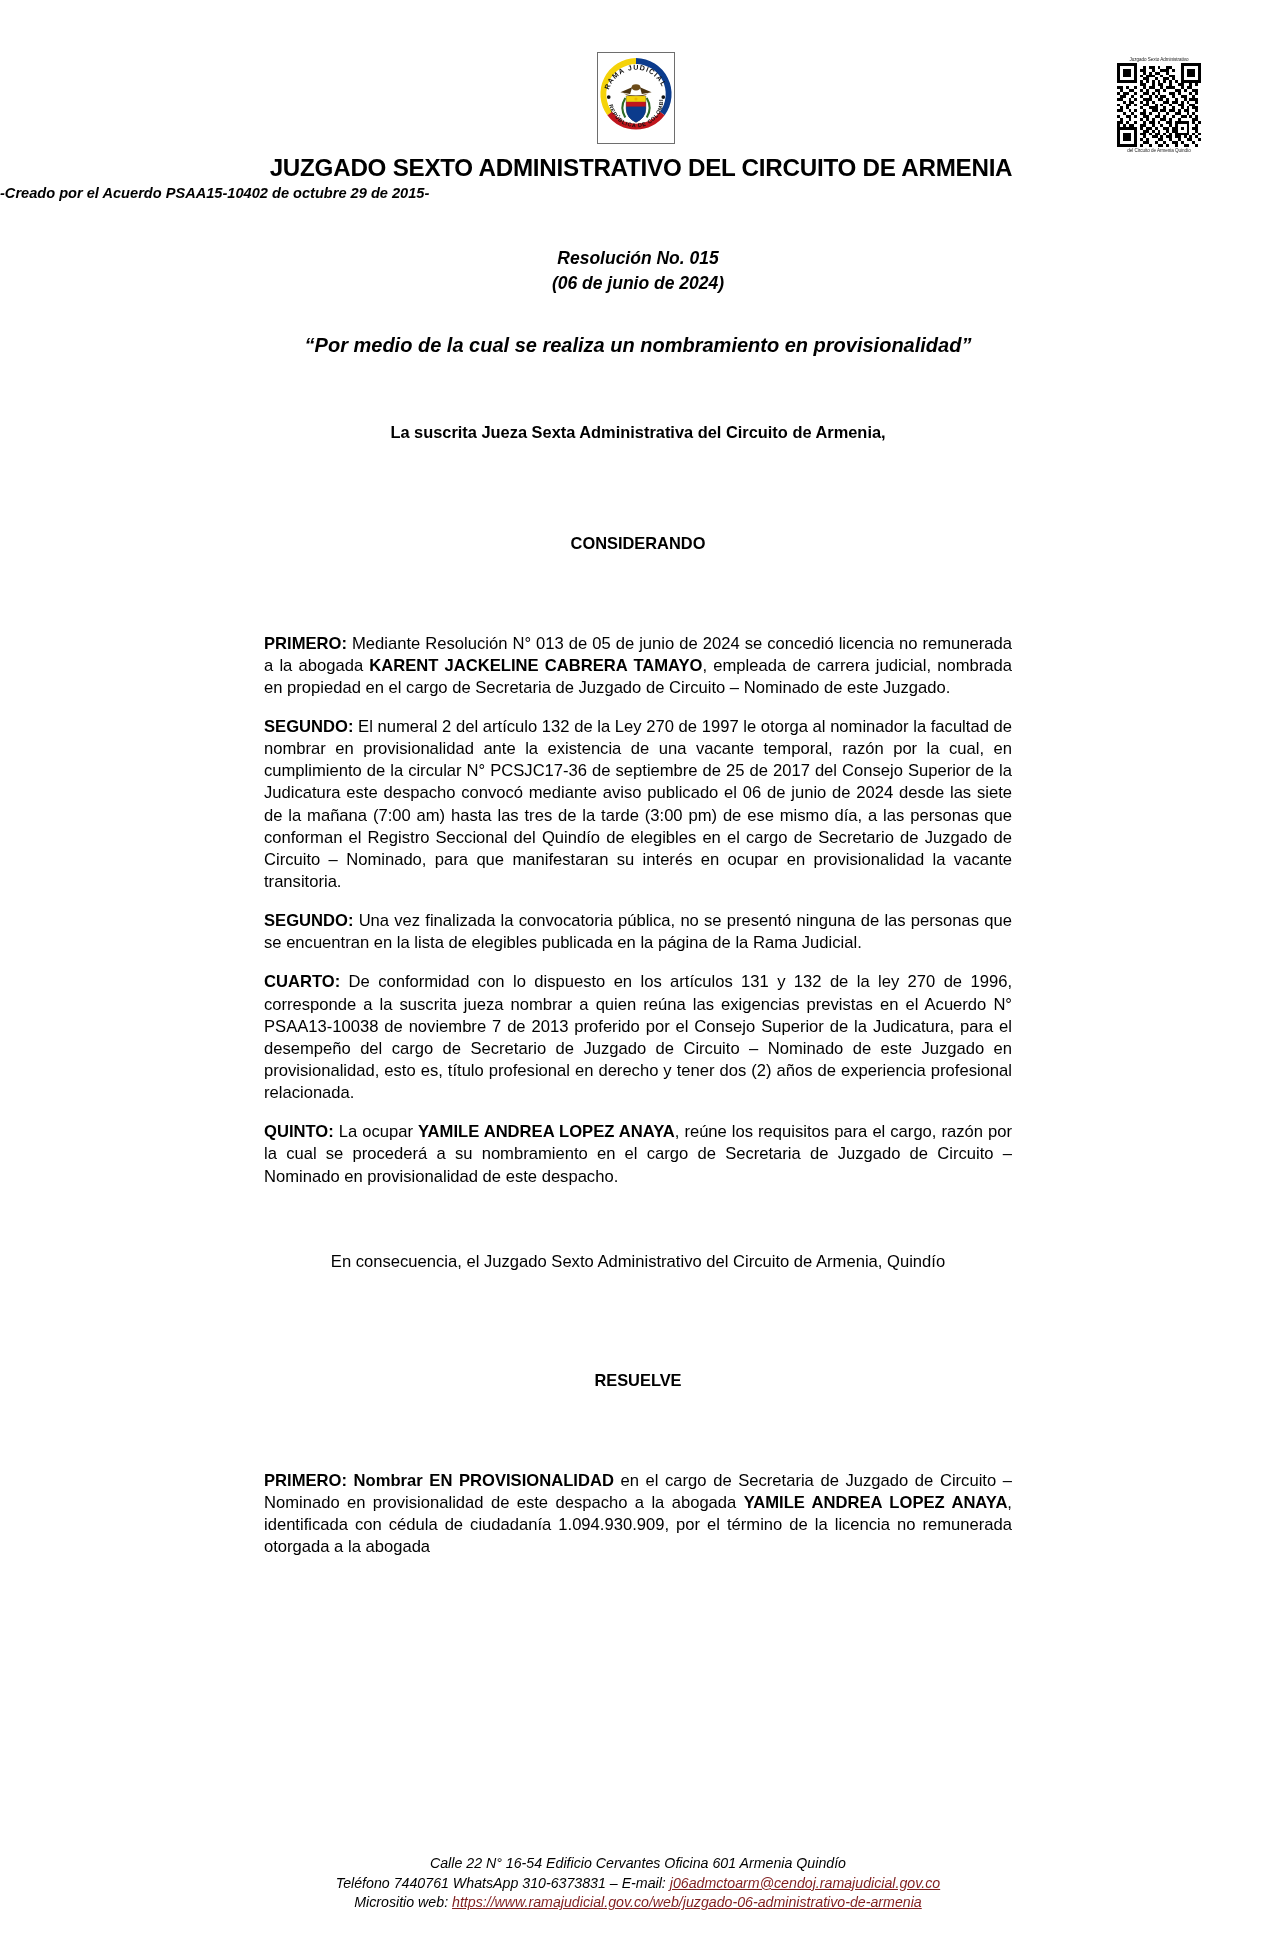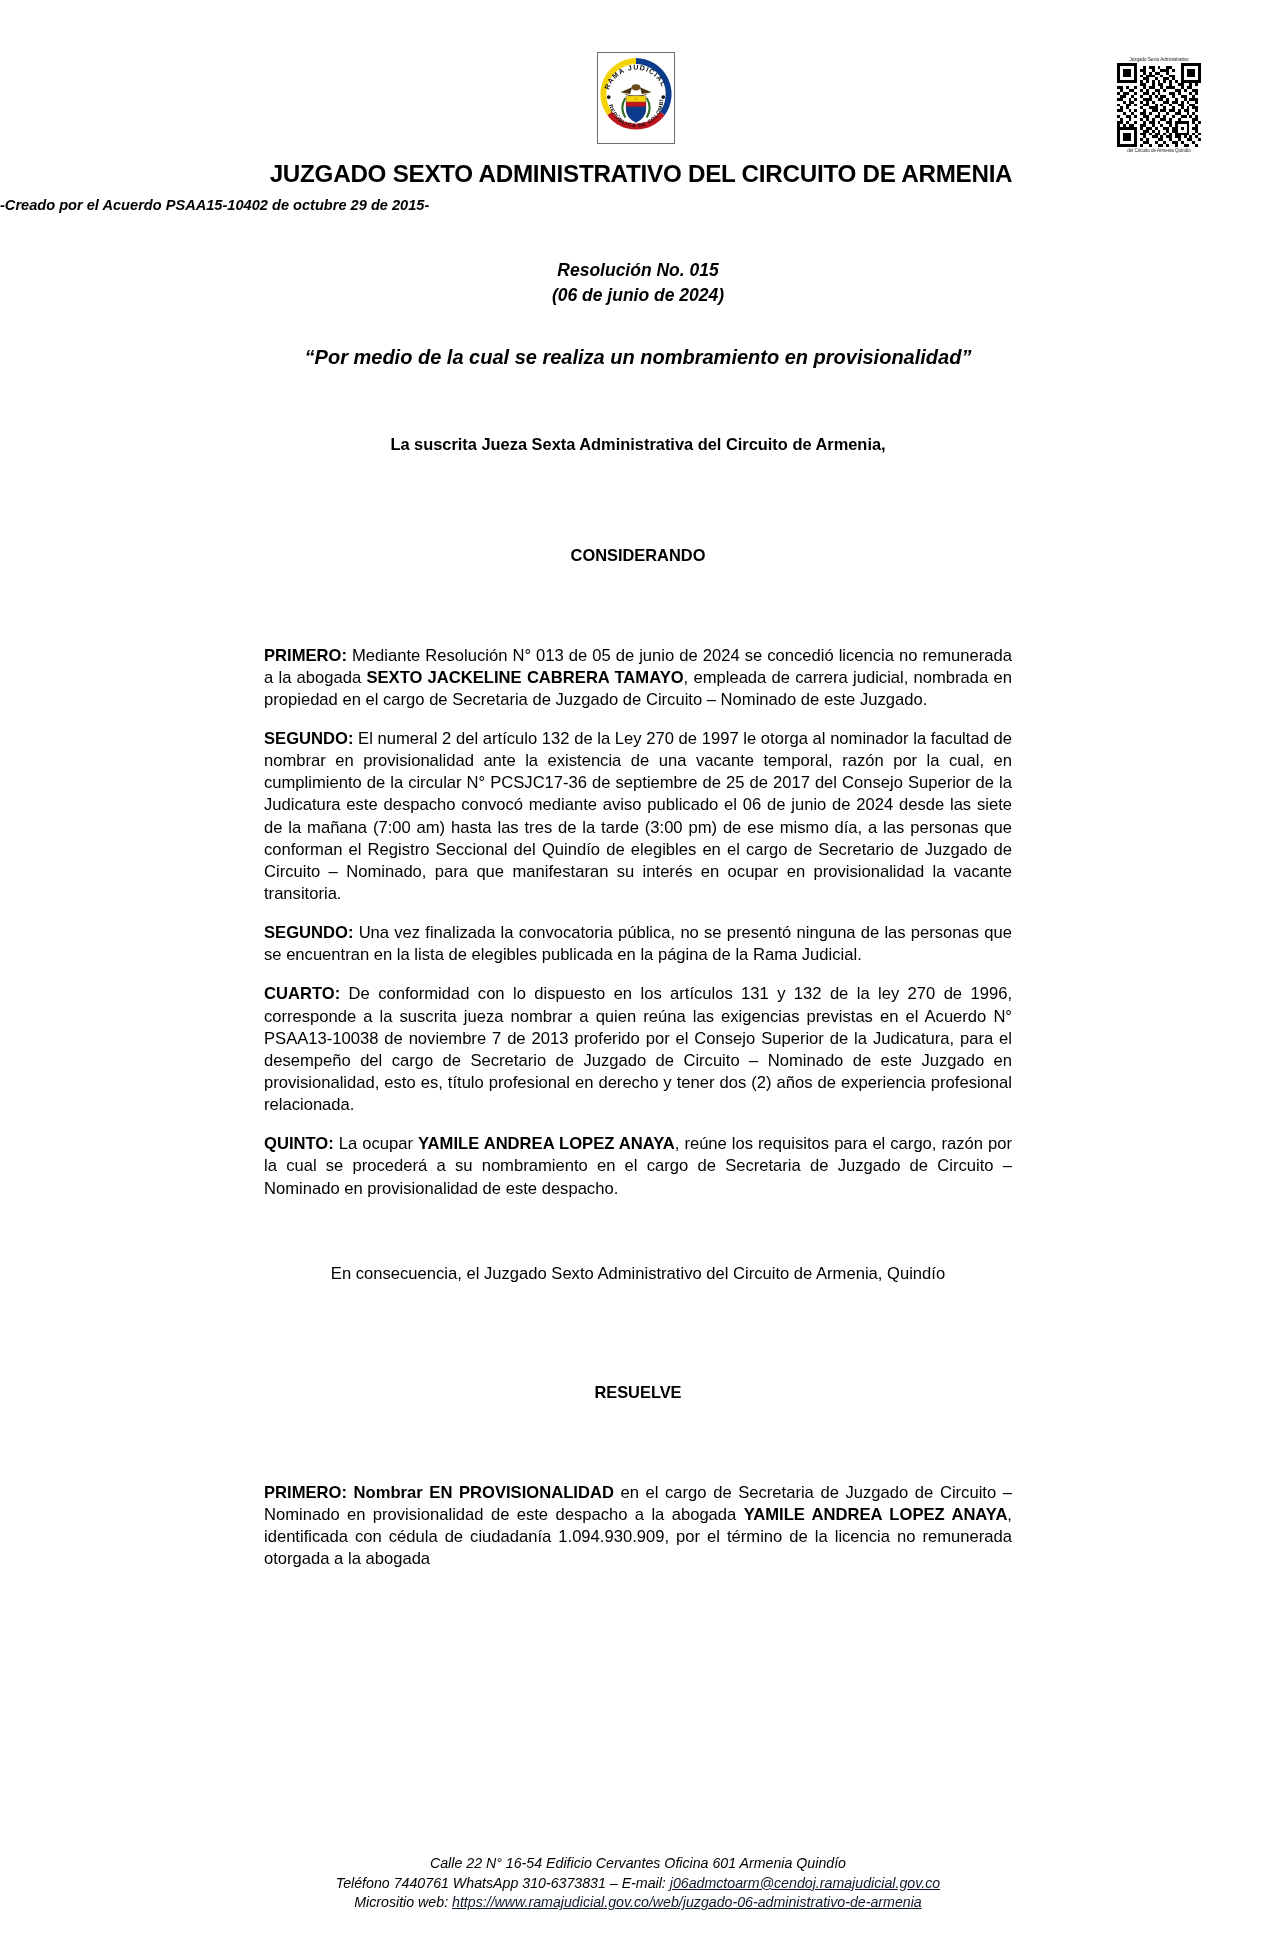--- a/index.html
+++ b/index.html
@@ -59,21 +59,21 @@
     margin: 0.5px auto;
     display: block;
   }
 
   .court-title {
     text-align: center;
     font-size: 24.2px;
     font-weight: bold;
     letter-spacing: -0.25px;
     white-space: nowrap;
-    margin: 10px;
+    margin: 4px;
     padding: 0 0 0 6px;
     line-height: 1.12;
   }
   .court-subtitle {
     text-align: left;
     font-size: 14.6px;
     font-weight: bold;
     font-style: italic;
     margin: 2px 0 0 0;
     line-height: 1.15;
@@ -149,21 +149,21 @@
     position: absolute;
     left: 0;
     right: 0;
     bottom: 38px;
     text-align: center;
     font-size: 14.2px;
     font-style: italic;
     line-height: 1.38;
   }
   .footer .flink {
-    color: #0f172a;
+    color: #7f1d1d;
     text-decoration: underline;
   }
   .footer-line { display: block; }
 </style>
 </head>
 <body>
 
 <div class="page">
 
   <div class="header-zone">
@@ -473,21 +473,21 @@
     <div class="res-purpose">“Por medio de la cual se realiza un nombramiento en provisionalidad”</div>
 
     <div class="sp-62"></div>
     <div class="subscriber">La suscrita Jueza Sexta Administrativa del Circuito de Armenia,</div>
 
     <div class="sp-72"></div>
     <div class="section-word">CONSIDERANDO</div>
 
     <div class="sp-62"></div>
 
-    <p class="para"><b>PRIMERO:</b><span> Mediante Resolución N° 013 de 05 de junio de 2024 se concedió licencia no remunerada a la abogada </span><b>SEXTO JACKELINE CABRERA TAMAYO</b><span>, empleada de carrera judicial, nombrada en propiedad en el cargo de Secretaria de Juzgado de Circuito – Nominado de este Juzgado.</span></p>
+    <p class="para"><b>PRIMERO:</b><span> Mediante Resolución N° 013 de 05 de junio de 2024 se concedió licencia no remunerada a la abogada </span><b>KARENT JACKELINE CABRERA TAMAYO</b><span>, empleada de carrera judicial, nombrada en propiedad en el cargo de Secretaria de Juzgado de Circuito – Nominado de este Juzgado.</span></p>
 
     <p class="para"><b>SEGUNDO:</b><span> El numeral 2 del artículo 132 de la Ley 270 de 1997 le otorga al nominador la facultad de nombrar en provisionalidad ante la existencia de una vacante temporal, razón por la cual, en cumplimiento de la circular N° PCSJC17-36 de septiembre de 25 de 2017 del Consejo Superior de la Judicatura este despacho convocó mediante aviso publicado el 06 de junio de 2024 desde las siete de la mañana (7:00 am) hasta las tres de la tarde (3:00 pm) de ese mismo día, a las personas que conforman el Registro Seccional del Quindío de elegibles en el cargo de Secretario de Juzgado de Circuito – Nominado, para que manifestaran su interés en ocupar en provisionalidad la vacante transitoria.</span></p>
 
     <p class="para"><b>SEGUNDO:</b><span> Una vez finalizada la convocatoria pública, no se presentó ninguna de las personas que se encuentran en la lista de elegibles publicada en la página de la Rama Judicial.</span></p>
 
     <p class="para"><b>CUARTO:</b><span> De conformidad con lo dispuesto en los artículos 131 y 132 de la ley 270 de 1996, corresponde a la suscrita jueza nombrar a quien reúna las exigencias previstas en el Acuerdo N° PSAA13-10038 de noviembre 7 de 2013 proferido por el Consejo Superior de la Judicatura, para el desempeño del cargo de Secretario de Juzgado de Circuito – Nominado de este Juzgado en provisionalidad, esto es, título profesional en derecho y tener dos (2) años de experiencia profesional relacionada.</span></p>
 
     <p class="para"><b>QUINTO:</b><span> La ocupar </span><b>YAMILE ANDREA LOPEZ ANAYA</b><span>, reúne los requisitos para el cargo, razón por la cual se procederá a su nombramiento en el cargo de Secretaria de Juzgado de Circuito – Nominado en provisionalidad de este despacho.</span></p>
 
     <div class="sp-38"></div>

